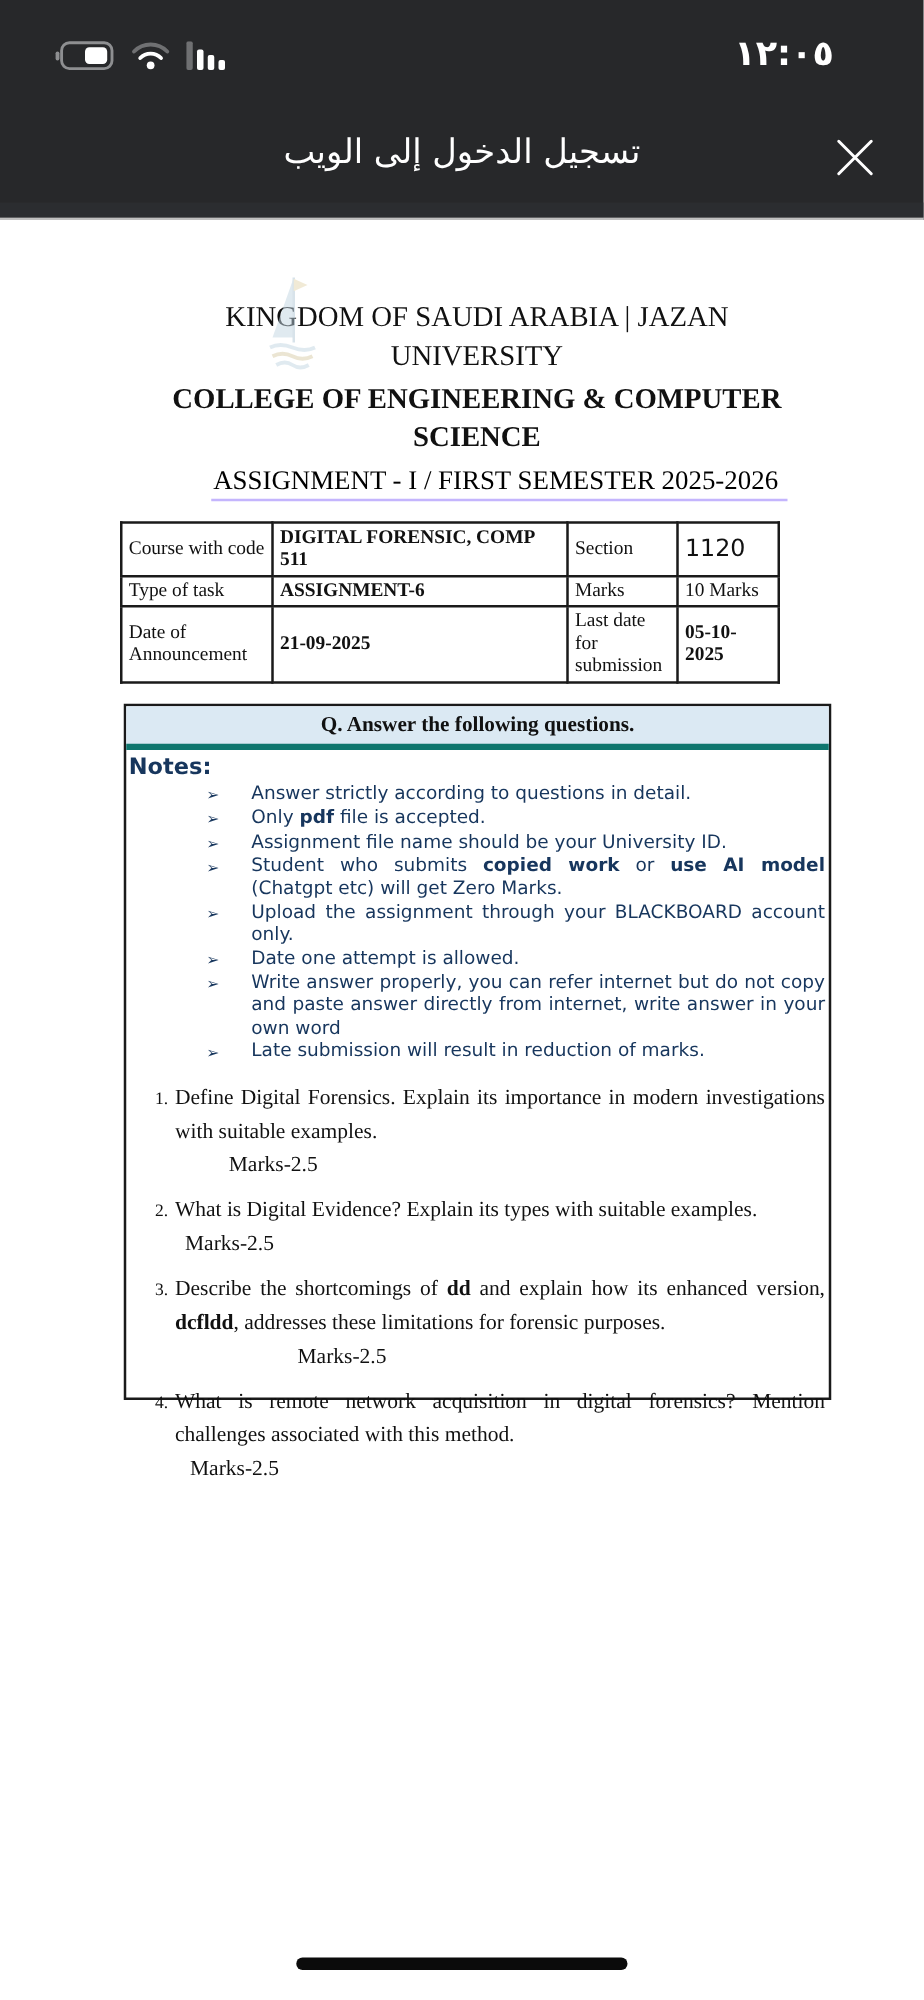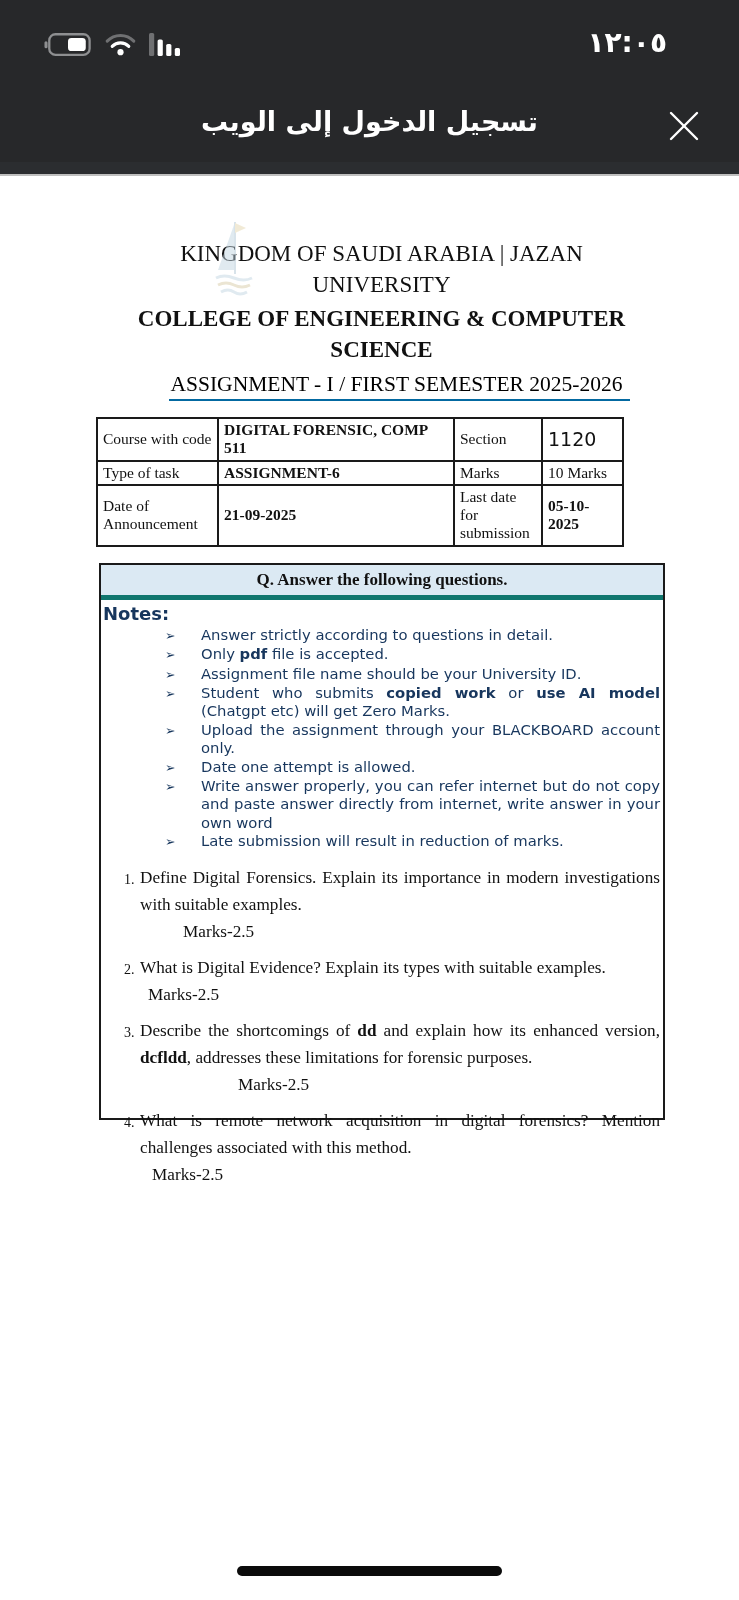--- a/index.html
+++ b/index.html
@@ -13,34 +13,34 @@
     background:#27282a;border-bottom:2px solid #bfbfbf;box-sizing:border-box;
   }
   .top::after{content:"";position:absolute;left:0;bottom:0;width:100%;height:12px;background:#303134;opacity:.55;}
   .sb-icons{position:absolute;left:44px;top:32px;display:flex;align-items:center;gap:13px;}
   .sb-time{
     position:absolute;right:72px;top:26px;color:#ffffff;
     font-family:"DejaVu Sans",sans-serif;font-size:28px;font-weight:600;letter-spacing:1px;
   }
   .nav-title{
     position:absolute;top:106px;left:0;width:100%;text-align:center;color:#ffffff;
-    font-family:"DejaVu Sans",sans-serif;font-size:27px;font-weight:700;
+    font-family:"DejaVu Sans",sans-serif;font-size:27px;font-weight:400;
   }
   .close-btn{
     position:absolute;right:36px;top:104px;width:40px;height:46px;
     background:none;border:none;padding:4px;cursor:pointer;
   }
   
   .doc{position:absolute;top:176px;left:12px;width:739px;height:1424px;background:#ffffff;}
   .watermark{position:absolute;left:196px;top:44px;opacity:.5;pointer-events:none;}
   .hdr{margin:62px auto 0;width:545px;text-align:center;color:#111;}
   .hdr-uni{font-size:23px;line-height:31px;font-weight:400;}
   .hdr-college{font-size:23px;line-height:31px;font-weight:bold;margin-top:3px;}
   .a-title{margin-top:7px;text-align:center;font-size:21.5px;}
-  .a-title span{display:inline-block;border-bottom:2px solid #0369a1;padding:0 8px 2px 2px;margin-left:36px;}
+  .a-title span{display:inline-block;border-bottom:2px solid #c4b5fd;padding:0 8px 2px 2px;margin-left:36px;}
   
   table.info{
     border-collapse:collapse;margin:16px 0 0 84px;table-layout:fixed;
     font-size:15.5px;color:#111;
   }
   table.info td{border:2px solid #1a1a1a;padding:2px 5px;vertical-align:middle;line-height:1.18;}
   td.c1{width:109px;border-radius:12px;} td.c2{width:224px;} td.c3{width:76px;} td.c4{width:69px;}
   .bold{font-weight:bold;}
   .sans{font-family:"DejaVu Sans",sans-serif;font-size:19px;}
   tr.r3 td{height:40px;}

